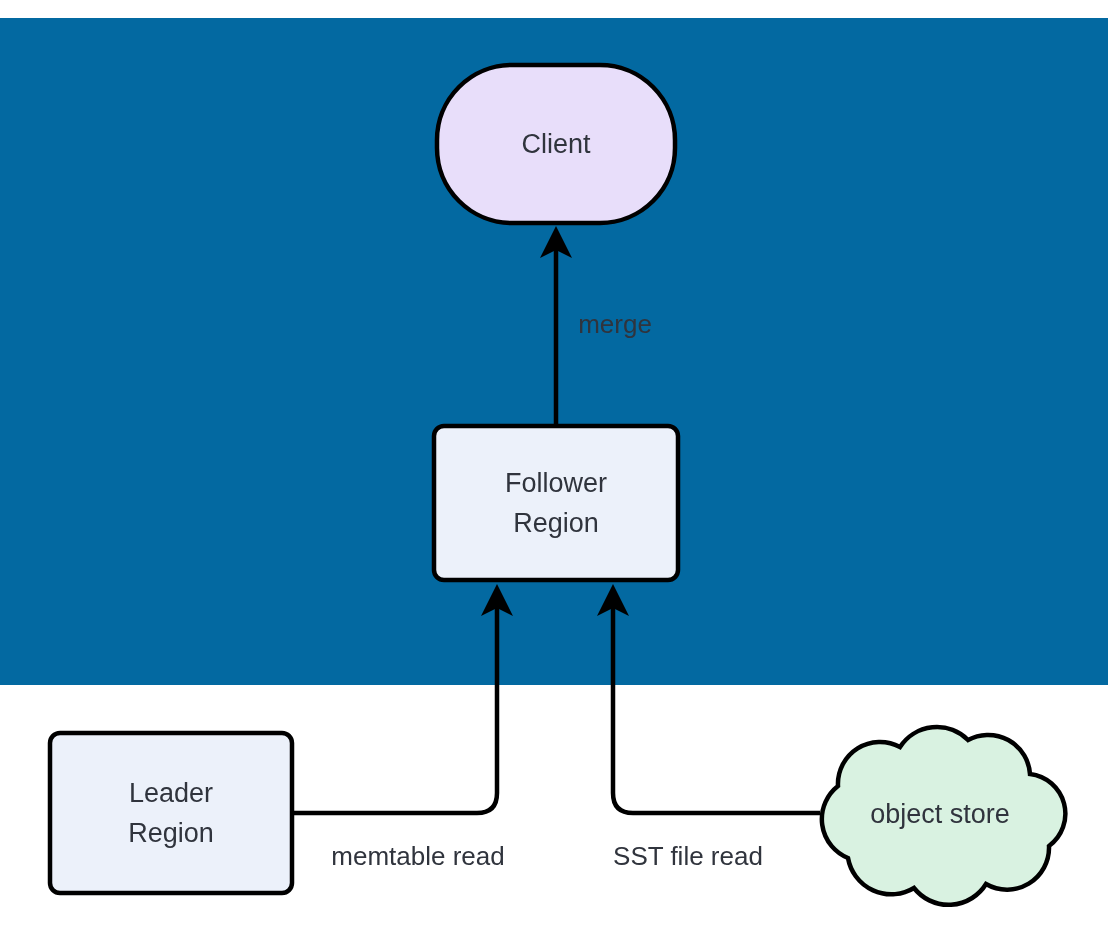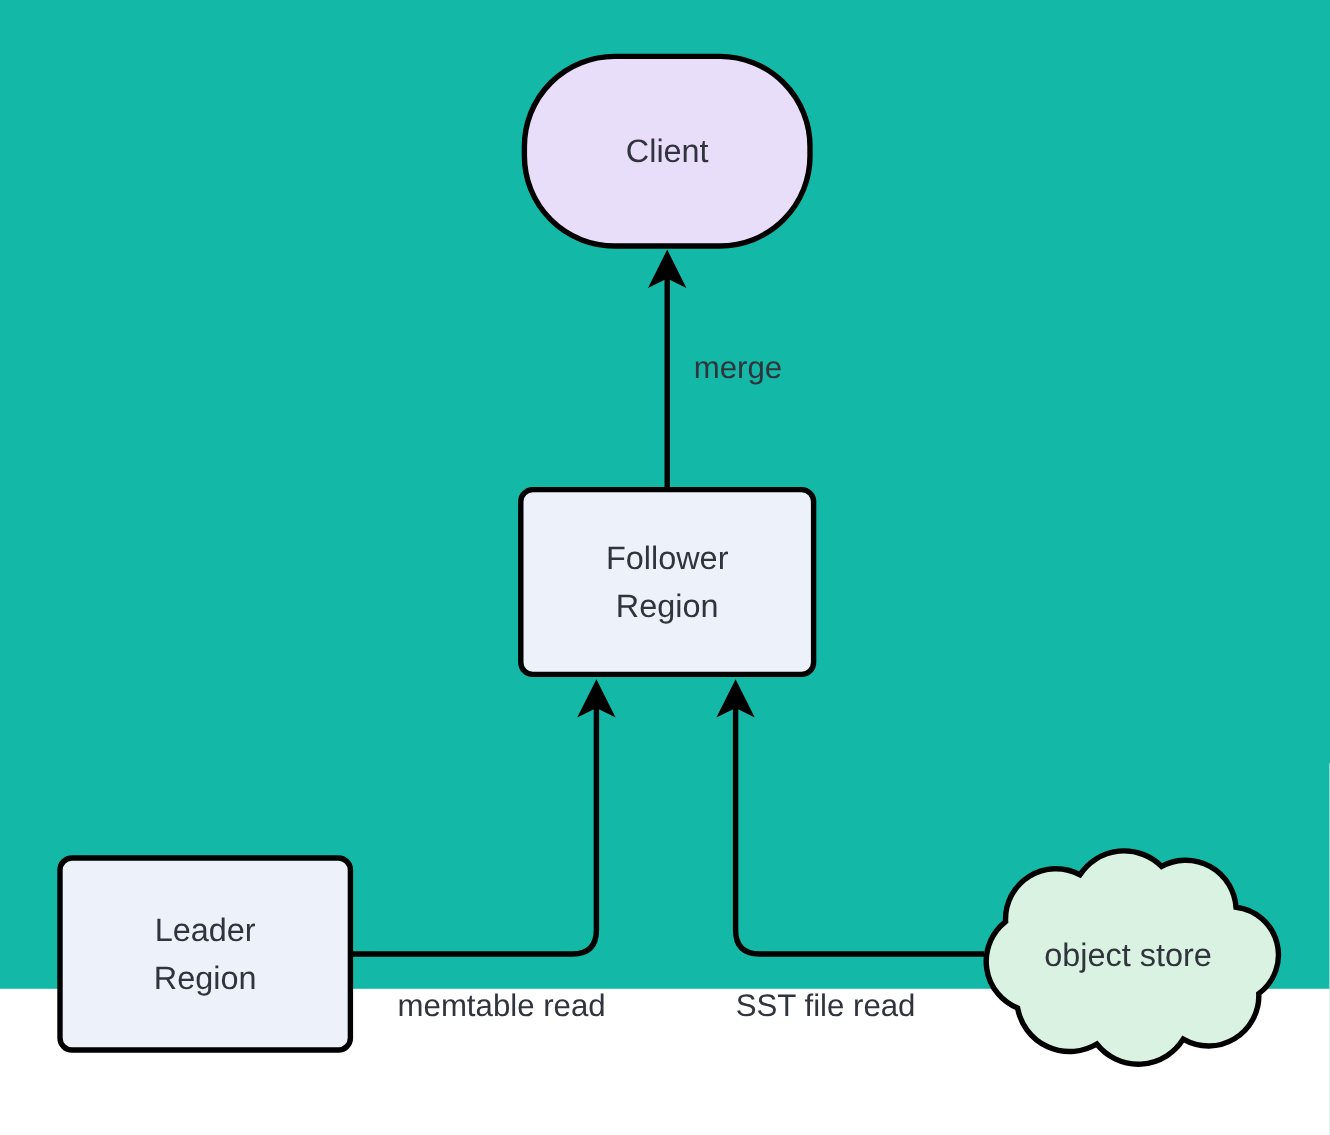--- a/index.html
+++ b/index.html
@@ -10,22 +10,23 @@
   }
   body {
     width: 1108px;
     height: 946px;
     font-family: "Liberation Sans", sans-serif;
     overflow: hidden;
   }
   #diagram-canvas {
     position: relative;
     width: 1108px;
-    height: 824px;
-    background: #14b8a6;
+    height: 667px;
+    background: #0369a1;
+    margin-top: 18px;
   }
   #diagram-svg {
     position: absolute;
     top: 0;
     left: 0;
     width: 1108px;
     height: 946px;
   }
   .node-label {
     font-family: "Liberation Sans", sans-serif;

